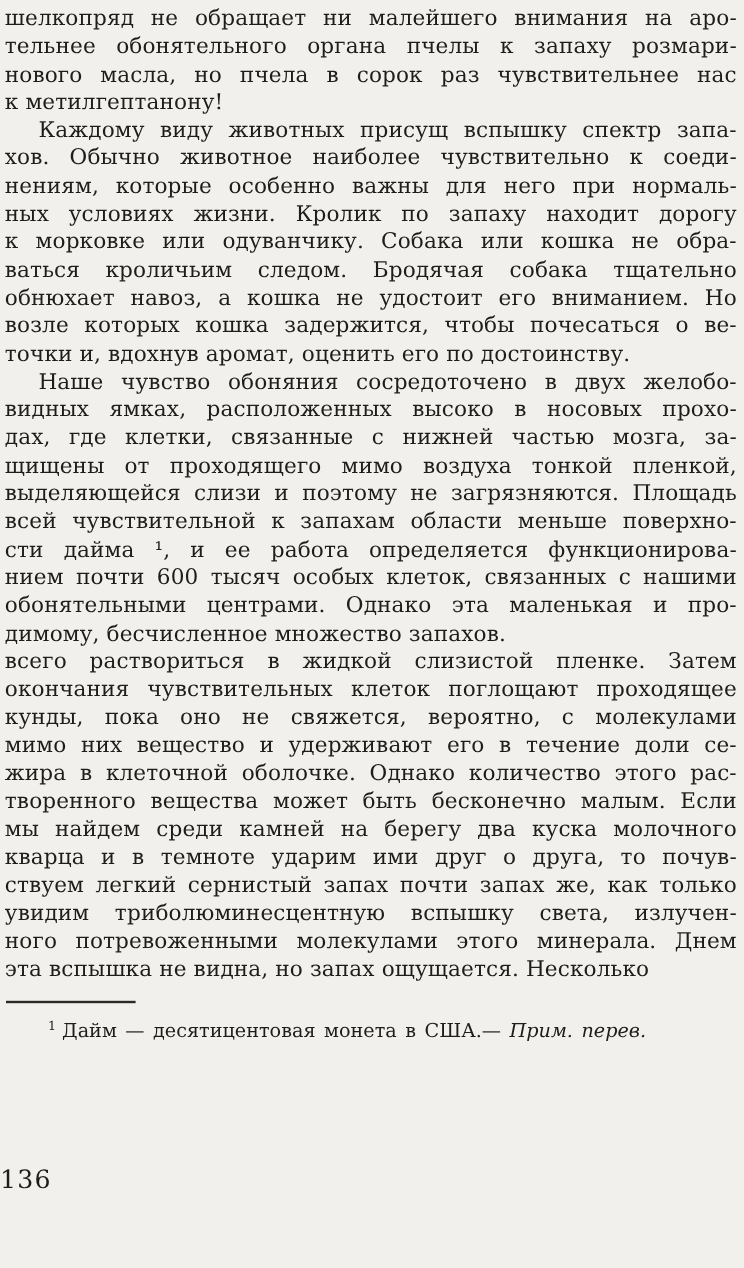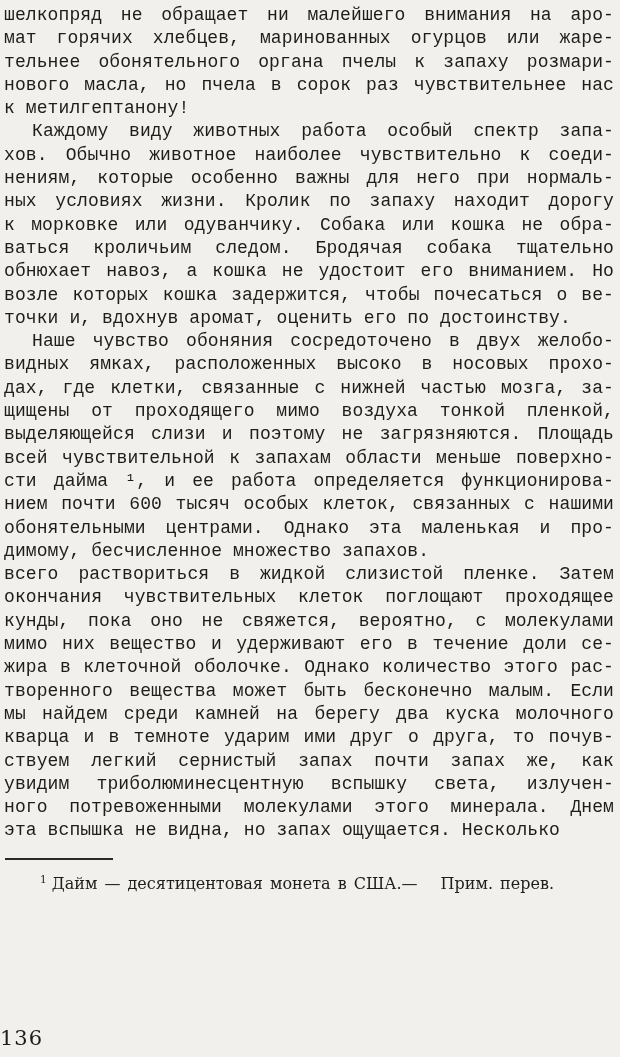--- a/index.html
+++ b/index.html
@@ -16,21 +16,21 @@
     background: var(--paper);
     color: var(--ink);
     font-family: "DejaVu Serif", "Liberation Serif", serif;
   }
   .page {
     position: relative;
     width: 620px;
     height: 1057px;
     padding: 4px 6px 0 4px;
   }
-  .text-block .para { margin: 0; font-family: Liberation Mono, monospace; }
+  .text-block .para { margin: 0; }
   .line {
     font-size: 18px;
     line-height: 23.3px;
     height: 23.3px;
     overflow: hidden;
     text-align: justify;
     text-align-last: justify;
     letter-spacing: 0.1px;
   }
   .line.last {
@@ -52,44 +52,43 @@
     font-size: 16px;
     line-height: 20px;
     word-spacing: 2px;
   }
   .fn-marker {
     vertical-align: super;
     font-size: 10.5px;
     margin-right: 5px;
   }
   .fn-italic {
-    margin-left: 16px;
+    font-style: italic;
   }
   .page-number {
     position: absolute;
     left: 0px;
-    top: 1026px;
+    top: 971px;
     font-size: 21px;
     letter-spacing: 1px;
   }
 </style>
 </head>
 <body>
 
 <div class="page">
   <div class="text-block" id="text-block">
       <div class="para">
         <div class="line">шелкопряд не обращает ни малейшего внимания на аро-</div>
-        <div class="line">мат горячих хлебцев, маринованных огурцов или жаре-</div>
         <div class="line">тельнее обонятельного органа пчелы к запаху розмари-</div>
         <div class="line">нового масла, но пчела в сорок раз чувствительнее нас</div>
         <div class="line last">к метилгептанону!</div>
       </div>
       <div class="para">
-        <div class="line indent">Каждому виду животных работа особый спектр запа-</div>
+        <div class="line indent">Каждому виду животных присущ вспышку спектр запа-</div>
         <div class="line">хов. Обычно животное наиболее чувствительно к соеди-</div>
         <div class="line">нениям, которые особенно важны для него при нормаль-</div>
         <div class="line">ных условиях жизни. Кролик по запаху находит дорогу</div>
         <div class="line">к морковке или одуванчику. Собака или кошка не обра-</div>
         <div class="line">ваться кроличьим следом. Бродячая собака тщательно</div>
         <div class="line">обнюхает навоз, а кошка не удостоит его вниманием. Но</div>
         <div class="line">возле которых кошка задержится, чтобы почесаться о ве-</div>
         <div class="line last">точки и, вдохнув аромат, оценить его по достоинству.</div>
       </div>
       <div class="para">

